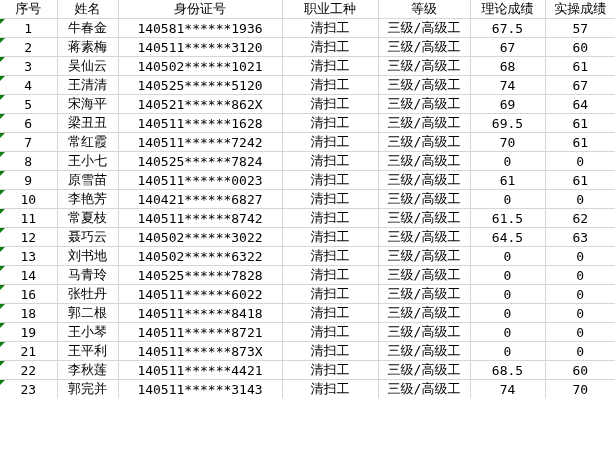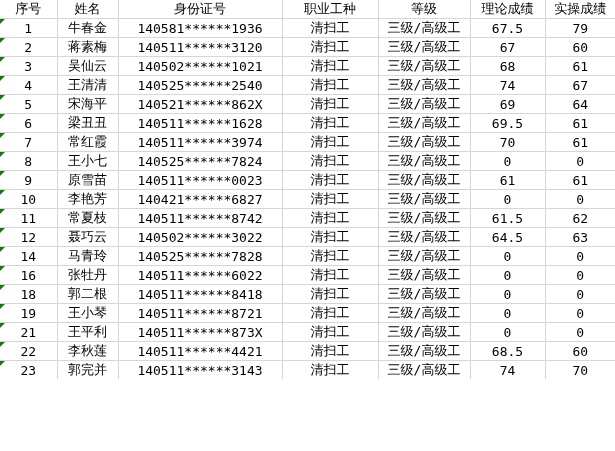--- a/index.html
+++ b/index.html
@@ -75,21 +75,21 @@
         </tr>
       </thead>
     <tbody>
         <tr>
           <td><span class="corner-tri"></span>1</td>
           <td>牛春金</td>
           <td>140581******1936</td>
           <td>清扫工</td>
           <td>三级/高级工</td>
           <td>67.5</td>
-          <td>79</td>
+          <td>57</td>
         </tr>
         <tr>
           <td><span class="corner-tri"></span>2</td>
           <td>蒋素梅</td>
           <td>140511******3120</td>
           <td>清扫工</td>
           <td>三级/高级工</td>
           <td>67</td>
           <td>60</td>
         </tr>
@@ -98,21 +98,21 @@
           <td>吴仙云</td>
           <td>140502******1021</td>
           <td>清扫工</td>
           <td>三级/高级工</td>
           <td>68</td>
           <td>61</td>
         </tr>
         <tr>
           <td><span class="corner-tri"></span>4</td>
           <td>王清清</td>
-          <td>140525******2540</td>
+          <td>140525******5120</td>
           <td>清扫工</td>
           <td>三级/高级工</td>
           <td>74</td>
           <td>67</td>
         </tr>
         <tr>
           <td><span class="corner-tri"></span>5</td>
           <td>宋海平</td>
           <td>140521******862X</td>
           <td>清扫工</td>
@@ -125,21 +125,21 @@
           <td>梁丑丑</td>
           <td>140511******1628</td>
           <td>清扫工</td>
           <td>三级/高级工</td>
           <td>69.5</td>
           <td>61</td>
         </tr>
         <tr>
           <td><span class="corner-tri"></span>7</td>
           <td>常红霞</td>
-          <td>140511******3974</td>
+          <td>140511******7242</td>
           <td>清扫工</td>
           <td>三级/高级工</td>
           <td>70</td>
           <td>61</td>
         </tr>
         <tr>
           <td><span class="corner-tri"></span>8</td>
           <td>王小七</td>
           <td>140525******7824</td>
           <td>清扫工</td>
@@ -175,20 +175,29 @@
           <td>62</td>
         </tr>
         <tr>
           <td><span class="corner-tri"></span>12</td>
           <td>聂巧云</td>
           <td>140502******3022</td>
           <td>清扫工</td>
           <td>三级/高级工</td>
           <td>64.5</td>
           <td>63</td>
+        </tr>
+        <tr>
+          <td><span class="corner-tri"></span>13</td>
+          <td>刘书地</td>
+          <td>140502******6322</td>
+          <td>清扫工</td>
+          <td>三级/高级工</td>
+          <td>0</td>
+          <td>0</td>
         </tr>
         <tr>
           <td><span class="corner-tri"></span>14</td>
           <td>马青玲</td>
           <td>140525******7828</td>
           <td>清扫工</td>
           <td>三级/高级工</td>
           <td>0</td>
           <td>0</td>
         </tr>

